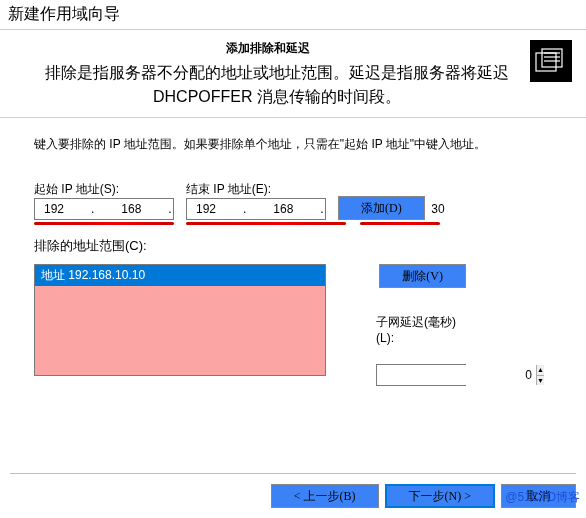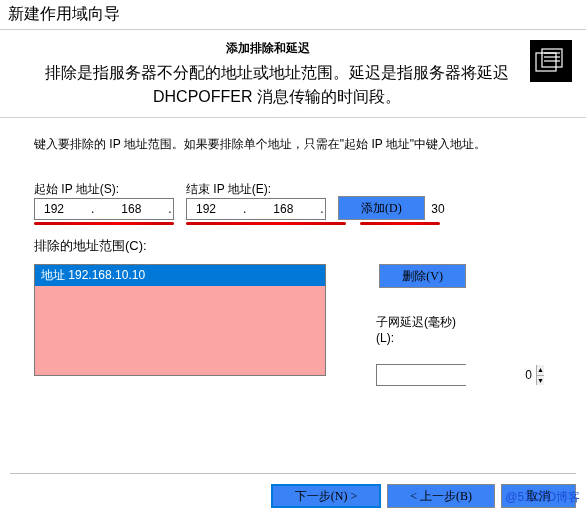--- a/index.html
+++ b/index.html
@@ -197,18 +197,18 @@
             <button class="spin-btn">▲</button>
             <button class="spin-btn">▼</button>
           </div>
         </div>
       </div>
     </div>
   </div>
 </div>
 
 <div class="footer">
+  <button class="btn">&lt; 上一步(B)</button>
   <button class="btn primary">下一步(N) &gt;</button>
-  <button class="btn">&lt; 上一步(B)</button>
   <button class="btn">取消</button>
 </div>
 
 <div class="watermark">@51CTO博客</div>
 
 </body></html>

